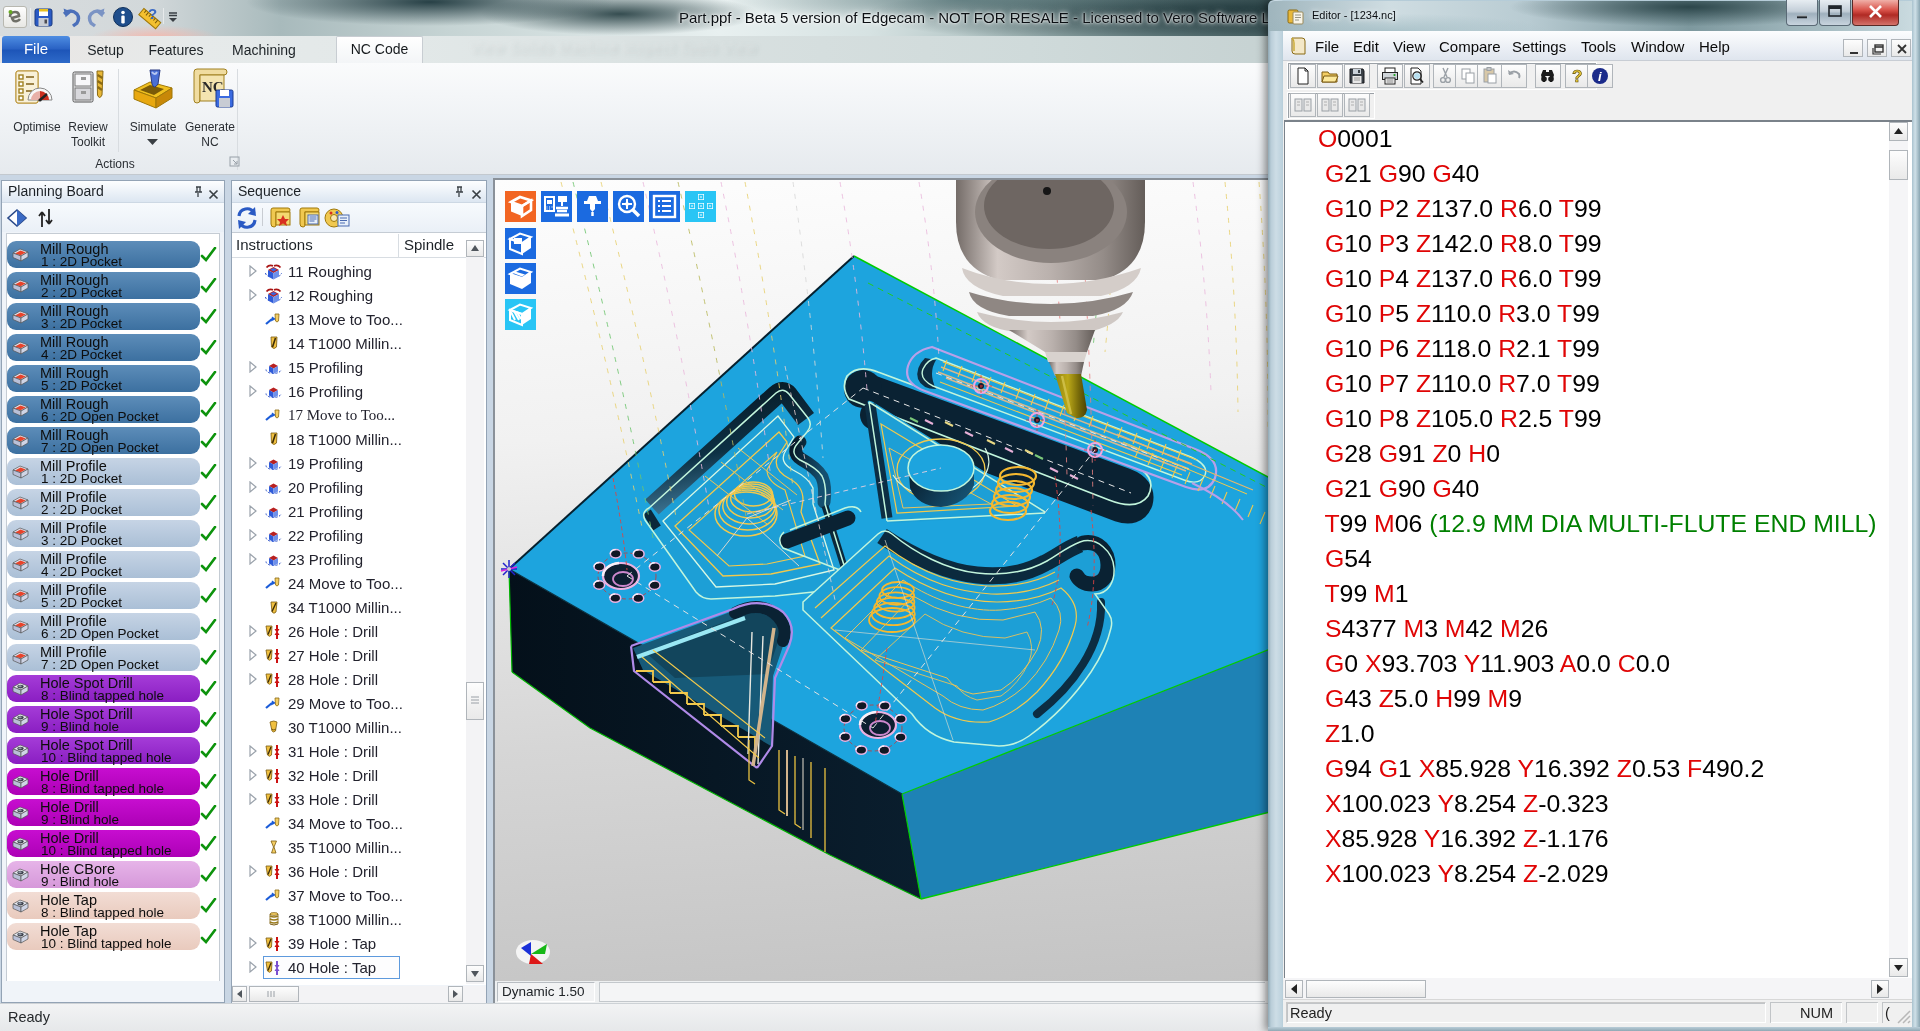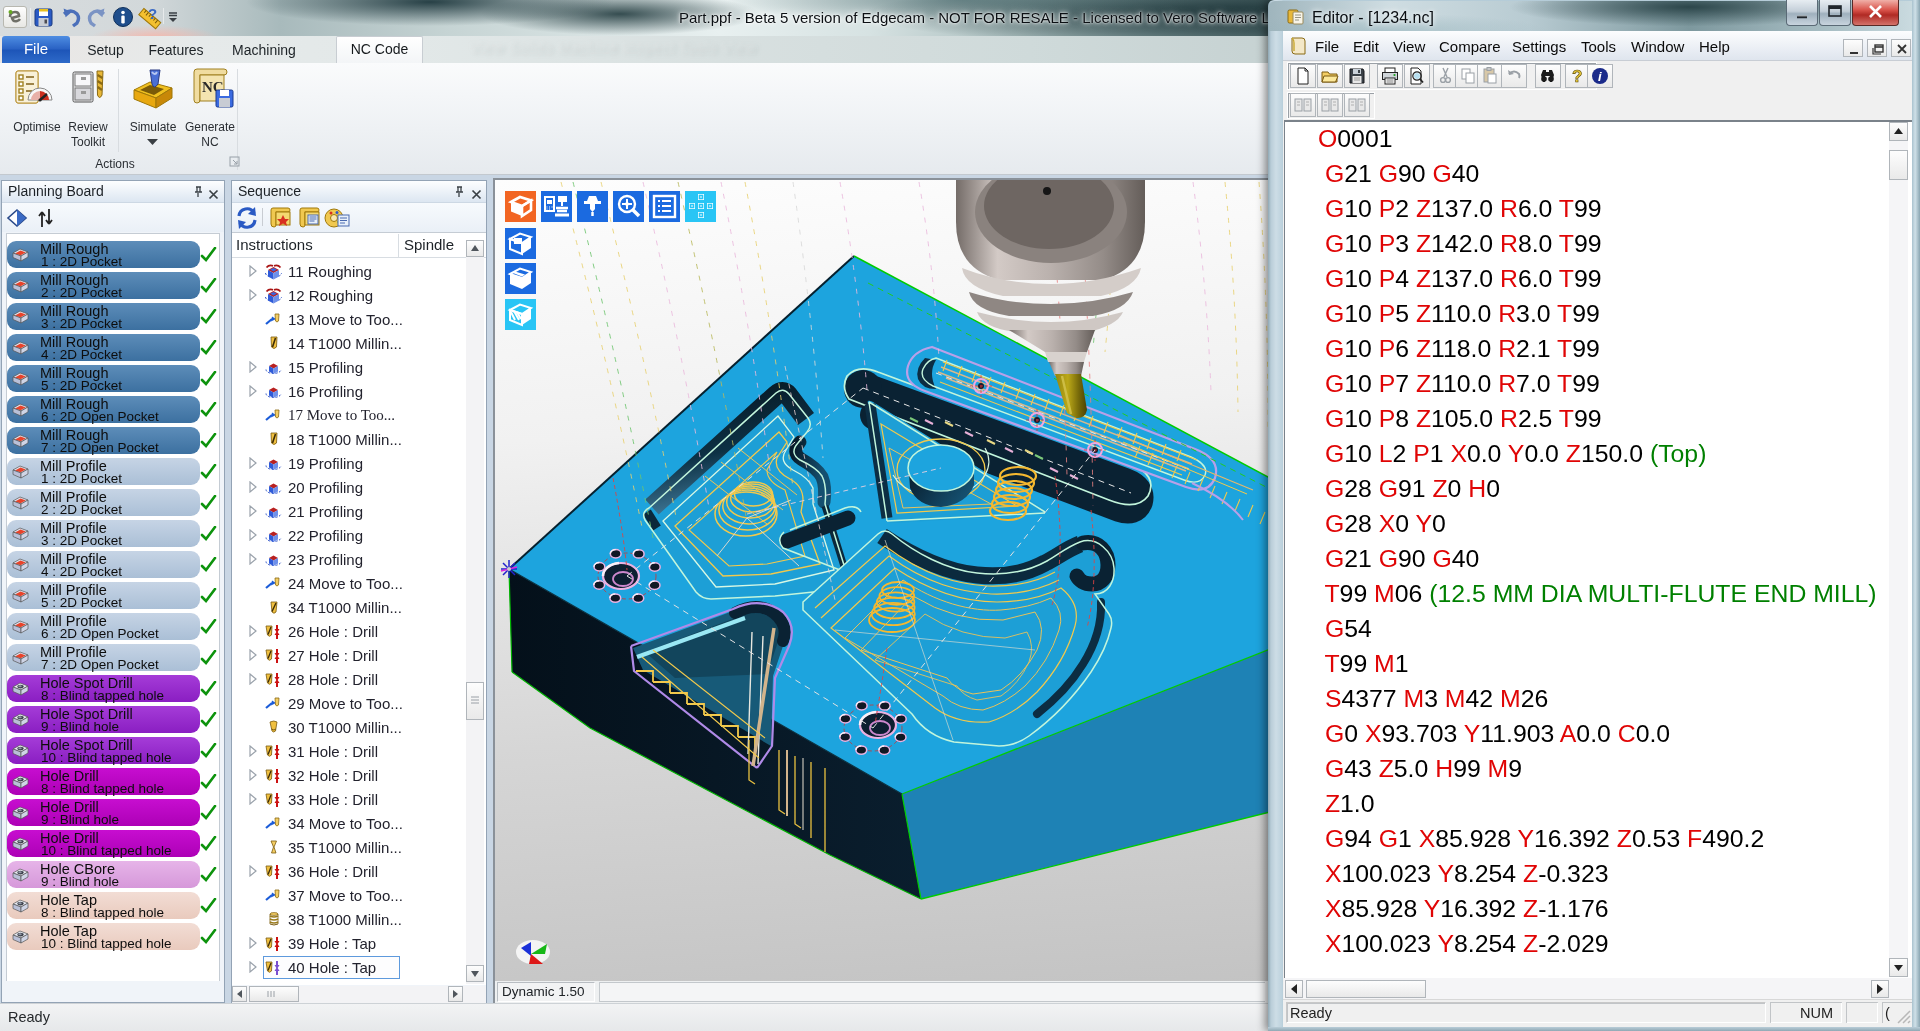--- a/index.html
+++ b/index.html
@@ -1153,21 +1153,21 @@
  background:
   radial-gradient(240px 26px at 420px 6px, rgba(30,56,60,.85), rgba(30,56,60,0) 75%),
   radial-gradient(200px 22px at 120px 30px, rgba(148,178,186,.6), rgba(148,178,186,0) 80%),
   linear-gradient(90deg,#9fb5bd 0,#cfdde2 120px,#b8cbd2 260px,#7d989e 420px,#a8bec4 560px,#cddde2 651px);"></div>
 <div class="abs" style="left:1912px;top:0;width:8px;height:1031px;background:linear-gradient(90deg,#a9c2ce,#cfe0e8 40%,#8aa6b2);"></div>
 <svg class="abs" style="left:1287px;top:8px;" width="18" height="17" viewBox="0 0 18 17">
     <rect x="1" y="2" width="10" height="13" rx="1.5" fill="#e8b83a" stroke="#8a6a14"></rect>
     <rect x="6" y="4" width="10" height="12" rx="1" fill="#f8f4e8" stroke="#9a8a5a"></rect>
     <path d="M8 7 h6 M8 9.5 h6 M8 12 h4" stroke="#8a8a7a" stroke-width="0.9"></path>
   </svg>
-<div class="abs" style="left:1312px;top:9px;font-size:16px;color:#0a0e12;text-shadow:0 0 4px rgba(255,255,255,.95),0 0 8px rgba(255,255,255,.75);">Editor - [1234.nc]</div>
+<div class="abs" style="left:1312px;top:9px;font-size:11px;color:#0a0e12;text-shadow:0 0 4px rgba(255,255,255,.95),0 0 8px rgba(255,255,255,.75);">Editor - [1234.nc]</div>
 <div class="abs" style="left:1786px;top:0;width:32px;height:26px;background:linear-gradient(#e7edf2,#c3ced8 45%,#9fb0bd 55%,#c8d4de);border:1px solid #5a6a76;border-top:none;border-radius:0 0 4px 4px;">
  <svg width="30" height="24">
       <path d="M10 17 h10" stroke="#20262c" stroke-width="2.5"></path>
       <path d="M10 16 h10" stroke="#ffffff" stroke-width="1" opacity="0.5"></path>
     </svg></div>
 <div class="abs" style="left:1819px;top:0;width:32px;height:26px;background:linear-gradient(#e7edf2,#c3ced8 45%,#9fb0bd 55%,#c8d4de);border:1px solid #5a6a76;border-top:none;border-radius:0 0 4px 4px;">
  <svg width="30" height="24">
       <rect x="9" y="6" width="12" height="10" fill="none" stroke="#20262c" stroke-width="1.6"></rect>
       <rect x="9" y="6" width="12" height="3" fill="#20262c"></rect>
     </svg></div>
@@ -1280,25 +1280,23 @@
 <div class="abs" style="left:1318px;top:121px;width:560px;height:856px;overflow:hidden;font-size:24.8px;line-height:35px;color:#000;">
     <div class="ncline"><i>O</i>0001</div>
 <div class="ncline"> <i>G</i>21 <i>G</i>90 <i>G</i>40</div>
 <div class="ncline"> <i>G</i>10 <i>P</i>2 <i>Z</i>137.0 <i>R</i>6.0 <i>T</i>99</div>
 <div class="ncline"> <i>G</i>10 <i>P</i>3 <i>Z</i>142.0 <i>R</i>8.0 <i>T</i>99</div>
 <div class="ncline"> <i>G</i>10 <i>P</i>4 <i>Z</i>137.0 <i>R</i>6.0 <i>T</i>99</div>
 <div class="ncline"> <i>G</i>10 <i>P</i>5 <i>Z</i>110.0 <i>R</i>3.0 <i>T</i>99</div>
 <div class="ncline"> <i>G</i>10 <i>P</i>6 <i>Z</i>118.0 <i>R</i>2.1 <i>T</i>99</div>
 <div class="ncline"> <i>G</i>10 <i>P</i>7 <i>Z</i>110.0 <i>R</i>7.0 <i>T</i>99</div>
 <div class="ncline"> <i>G</i>10 <i>P</i>8 <i>Z</i>105.0 <i>R</i>2.5 <i>T</i>99</div>
-<div class="ncline"> <i>G</i>10 <i>L</i>2 <i>P</i>1 <i>X</i>0.0 <i>Y</i>0.0 <i>Z</i>150.0 <em>(Top)</em></div>
 <div class="ncline"> <i>G</i>28 <i>G</i>91 <i>Z</i>0 <i>H</i>0</div>
-<div class="ncline"> <i>G</i>28 <i>X</i>0 <i>Y</i>0</div>
 <div class="ncline"> <i>G</i>21 <i>G</i>90 <i>G</i>40</div>
-<div class="ncline"> <i>T</i>99 <i>M</i>06 <em>(12.5 MM DIA MULTI-FLUTE END MILL)</em></div>
+<div class="ncline"> <i>T</i>99 <i>M</i>06 <em>(12.9 MM DIA MULTI-FLUTE END MILL)</em></div>
 <div class="ncline"> <i>G</i>54</div>
 <div class="ncline"> <i>T</i>99 <i>M</i>1</div>
 <div class="ncline"> <i>S</i>4377 <i>M</i>3 <i>M</i>42 <i>M</i>26</div>
 <div class="ncline"> <i>G</i>0 <i>X</i>93.703 <i>Y</i>11.903 <i>A</i>0.0 <i>C</i>0.0</div>
 <div class="ncline"> <i>G</i>43 <i>Z</i>5.0 <i>H</i>99 <i>M</i>9</div>
 <div class="ncline"> <i>Z</i>1.0</div>
 <div class="ncline"> <i>G</i>94 <i>G</i>1 <i>X</i>85.928 <i>Y</i>16.392 <i>Z</i>0.53 <i>F</i>490.2</div>
 <div class="ncline"> <i>X</i>100.023 <i>Y</i>8.254 <i>Z</i>-0.323</div>
 <div class="ncline"> <i>X</i>85.928 <i>Y</i>16.392 <i>Z</i>-1.176</div>
 <div class="ncline"> <i>X</i>100.023 <i>Y</i>8.254 <i>Z</i>-2.029</div>

